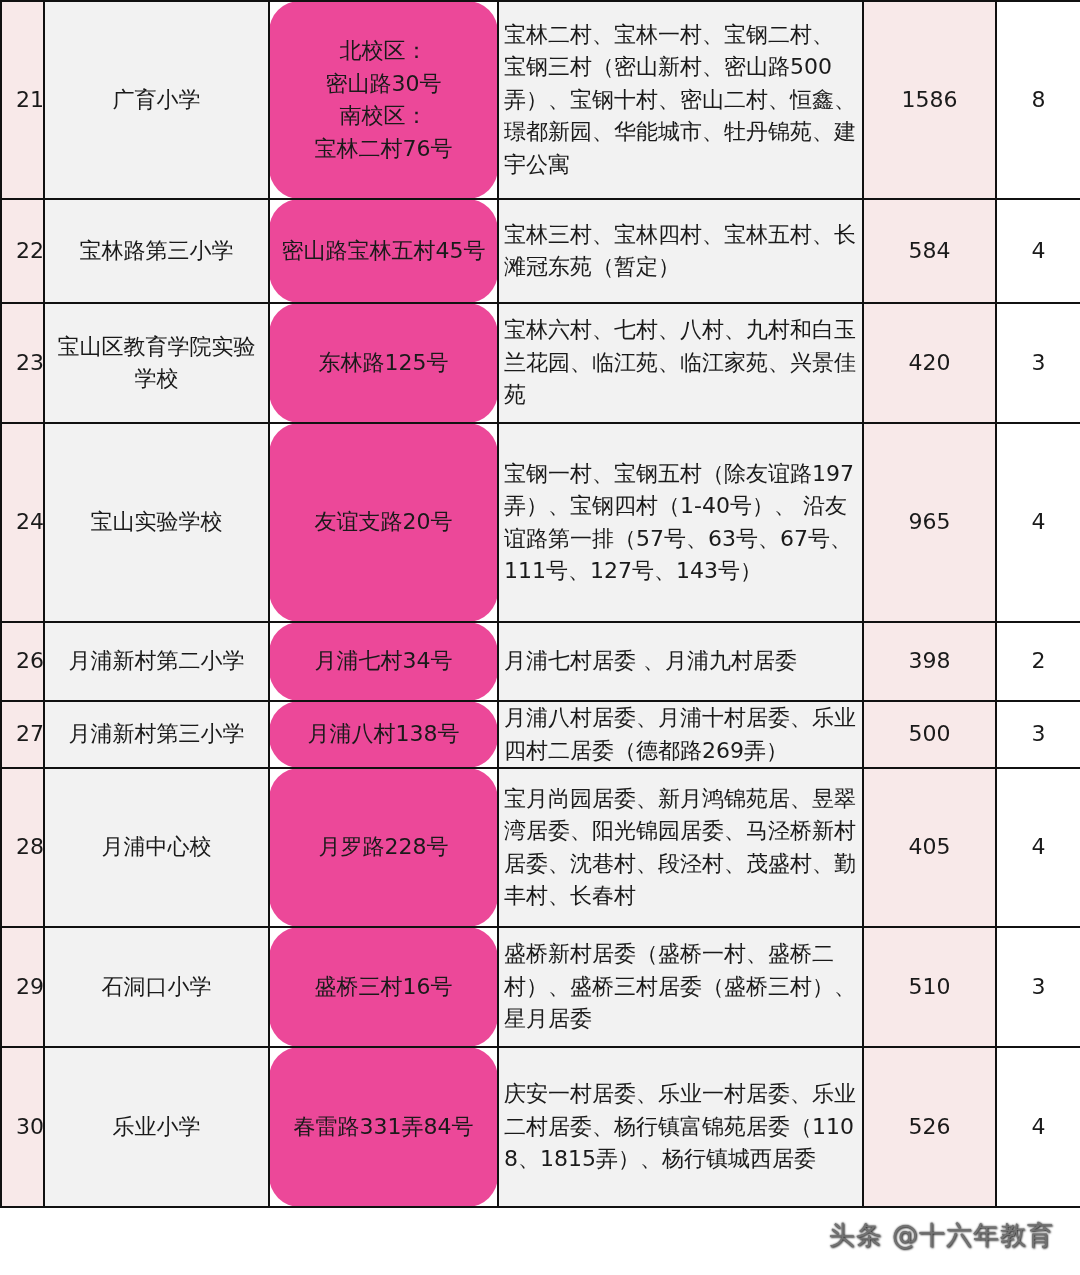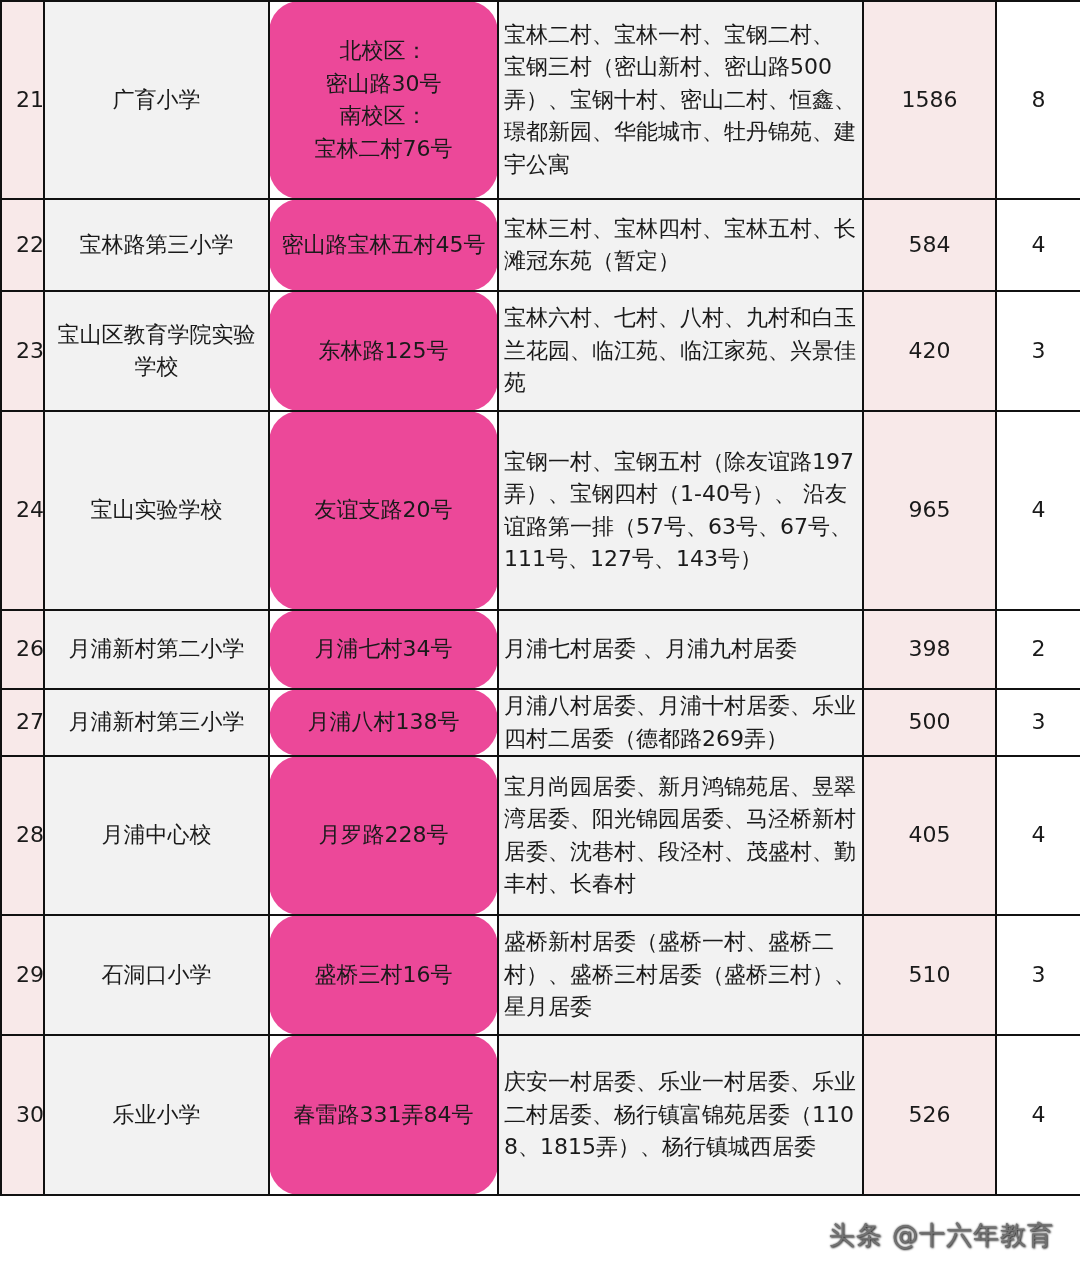--- a/index.html
+++ b/index.html
@@ -36,21 +36,21 @@
     <td class="c-addr">
           <span class="addr-line">北校区：</span>
           <span class="addr-line">密山路30号</span>
           <span class="addr-line">南校区：</span>
           <span class="addr-line">宝林二村76号</span>
         </td>
     <td class="c-area">宝林二村、宝林一村、宝钢二村、 宝钢三村（密山新村、密山路500弄）、宝钢十村、密山二村、恒鑫、璟都新园、华能城市、牡丹锦苑、建宇公寓</td>
     <td class="c-count">1586</td>
     <td class="c-classes">8</td>
   </tr>
-      <tr style="height: 92px; margin-left: 35px;">
+      <tr style="height: 104px; margin-left: 35px;">
     <td class="c-no">22</td>
     <td class="c-name">宝林路第三小学</td>
     <td class="c-addr">
           <span class="addr-line">密山路宝林五村45号</span>
         </td>
     <td class="c-area">宝林三村、宝林四村、宝林五村、长滩冠东苑（暂定）</td>
     <td class="c-count">584</td>
     <td class="c-classes">4</td>
   </tr>
       <tr style="height: 120px;">

